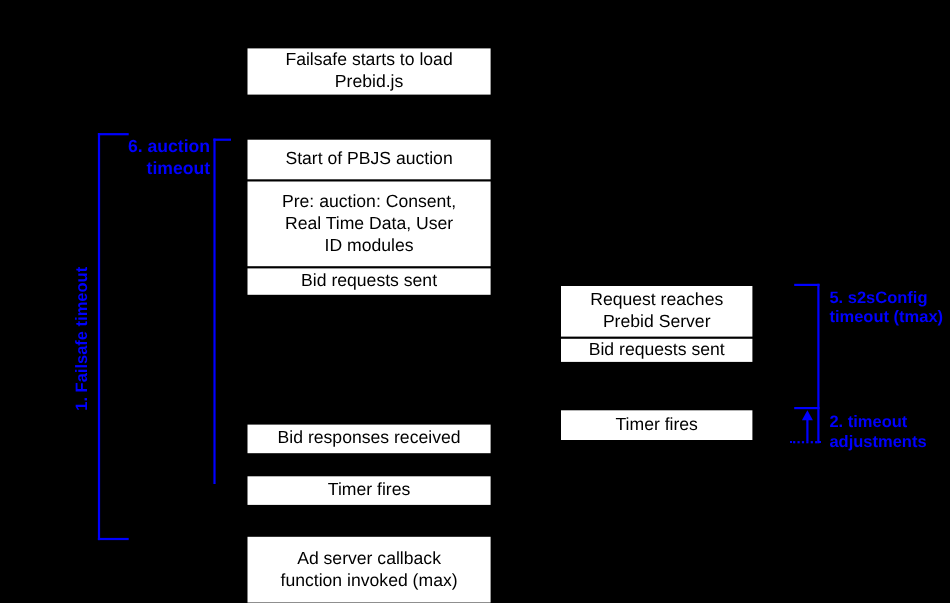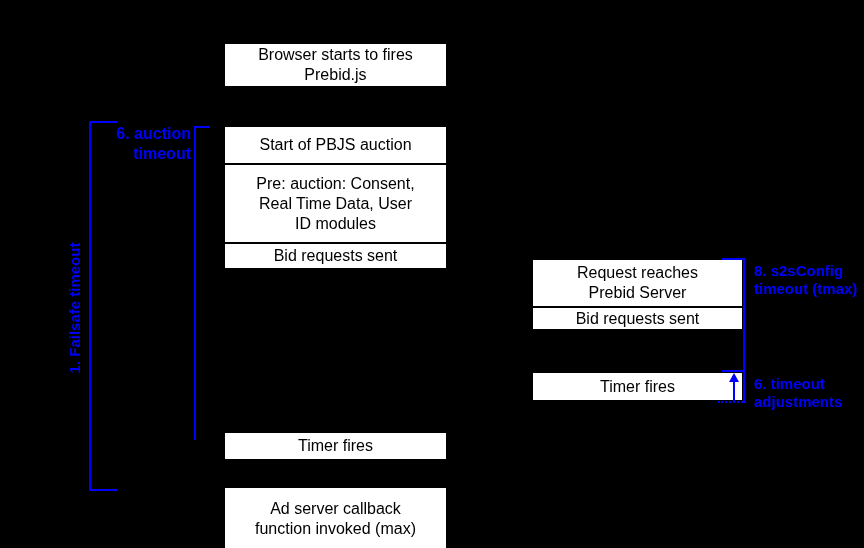--- a/index.html
+++ b/index.html
@@ -21,21 +21,21 @@
     color: var(--box-text, #000);
     display: flex;
     align-items: center;
     justify-content: center;
     text-align: center;
     white-space: pre-line;
     font-size: 16px;
     line-height: 20px;
   }
   .col-left  { left: 225px; width: 221px; }
-  .col-right { left: 533px; width: 209px; }
+  .col-right { left: 510px; width: 174px; }
 
   
   .blue-label {
     position: absolute;
     color: var(--annotation-blue, #0000ff);
     font-weight: bold;
     font-size: 15px;
     line-height: 18px;
     white-space: pre-line;
   }
@@ -83,31 +83,32 @@
     font-size: 16px; line-height: 20px;
   }
   .label-s2s    { left: 754px; top: 262px; text-align: left; }
   .label-adjust { left: 754px; top: 375px; text-align: left; }
 </style>
 </head>
 <body>
 
 <div class="canvas">
 
-  <div class="box col-left" style="top:44px;height:42px;">Browser starts to fires
+  <div class="box col-left" style="top:44px;height:42px;">Failsafe starts to load
 Prebid.js</div>
 
   <div class="box col-left" style="top:165px;height:77px;">Pre: auction: Consent,
 Real Time Data, User
 ID modules</div>
 
   <div class="box col-left" style="top:127px;height:36px;">Start of PBJS auction</div>
 
   <div class="box col-left" style="top:244px;height:24px;">Bid requests sent</div>
 
+  <div class="box col-left" style="top:386px;height:26px;">Bid responses received</div>
 
   <div class="box col-left" style="top:433px;height:26px;">Timer fires</div>
 
   <div class="box col-left" style="top:488px;height:62px;">Ad server callback
 function invoked (max)</div>
 
   <div class="box col-right" style="top:260px;height:46px;">Request reaches
 Prebid Server</div>
 
   <div class="box col-right" style="top:308px;height:21px;">Bid requests sent</div>
@@ -116,22 +117,22 @@
 
   <div class="bracket bracket-failsafe"></div>
   <div class="blue-label label-failsafe">1. Failsafe timeout</div>
 
   <div class="bracket bracket-auction"></div>
   <div class="blue-label label-auction">6. auction
 timeout</div>
 
   <div class="bracket bracket-s2s"></div>
   <div class="s2s-tail"></div>
-  <div class="blue-label label-s2s">8. s2sConfig
+  <div class="blue-label label-s2s">5. s2sConfig
 timeout (tmax)</div>
 
   <div class="arrow-shaft"></div>
   <div class="arrow-head"></div>
   <div class="dotted-line"></div>
-  <div class="blue-label label-adjust">6. timeout
+  <div class="blue-label label-adjust">2. timeout
 adjustments</div>
 
 </div>
 
 </body></html>

